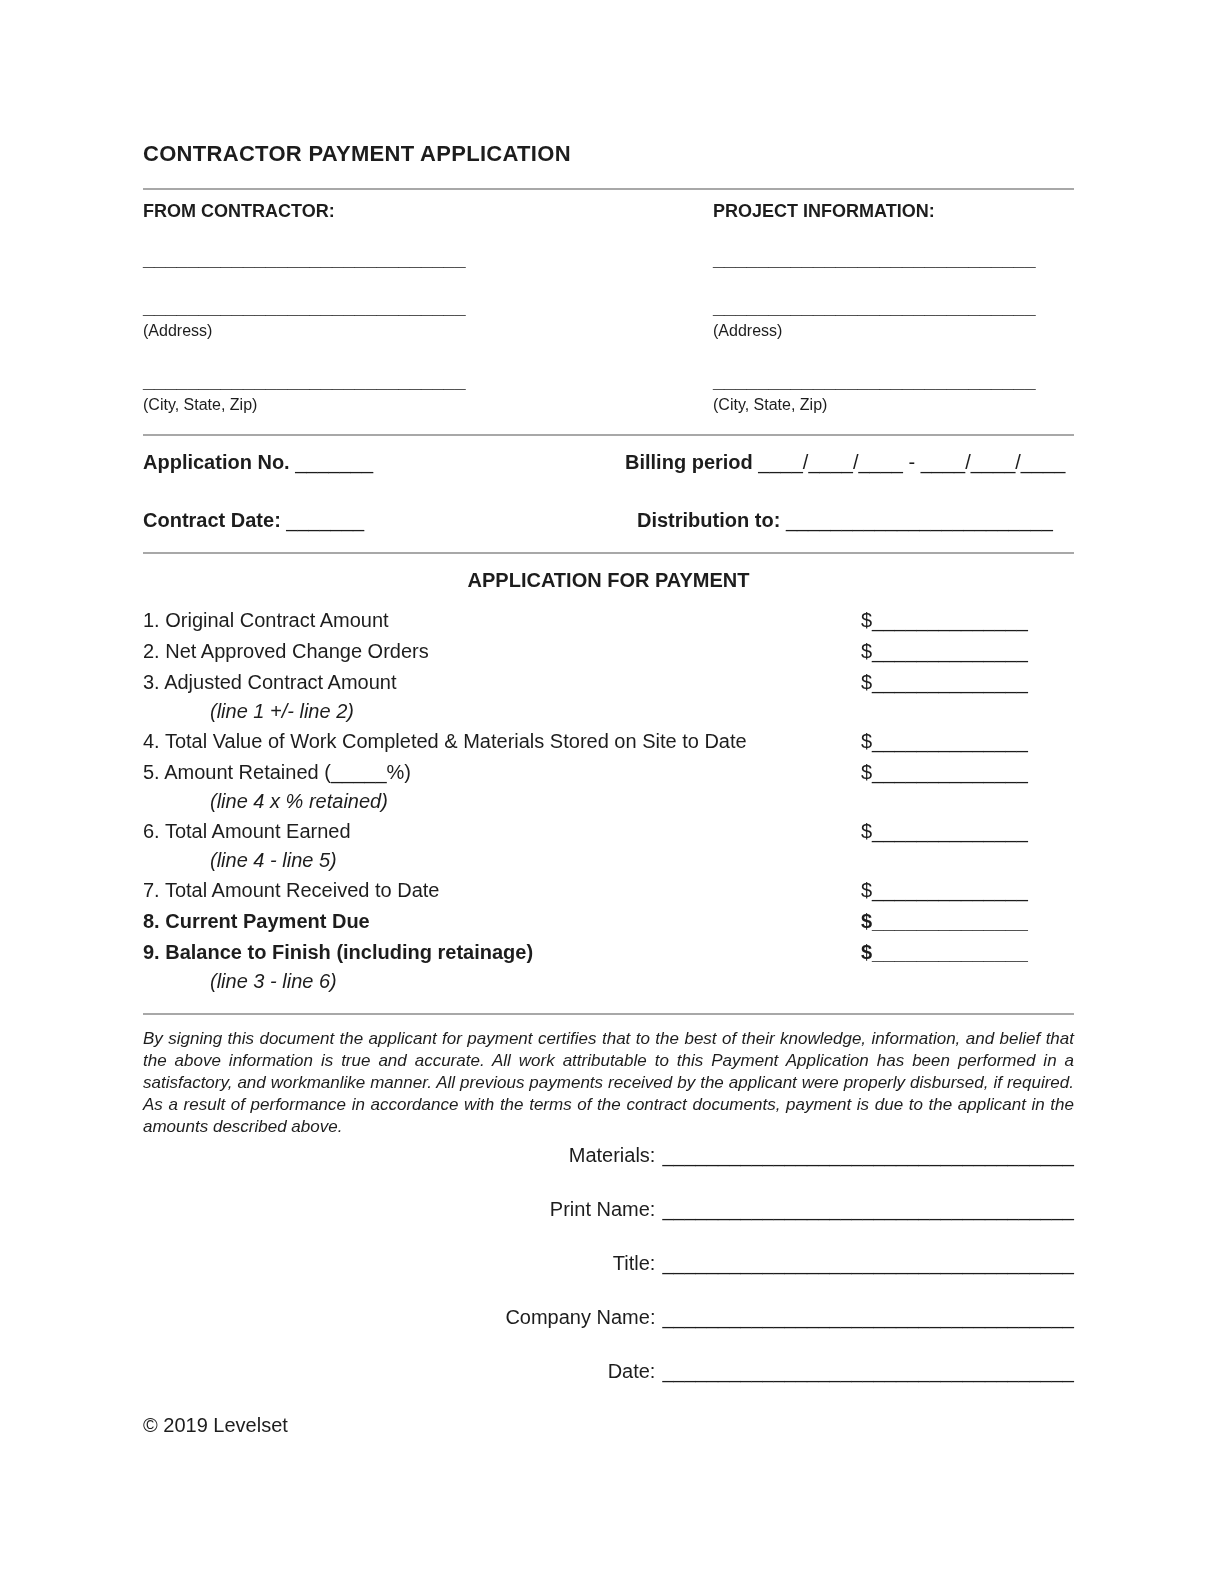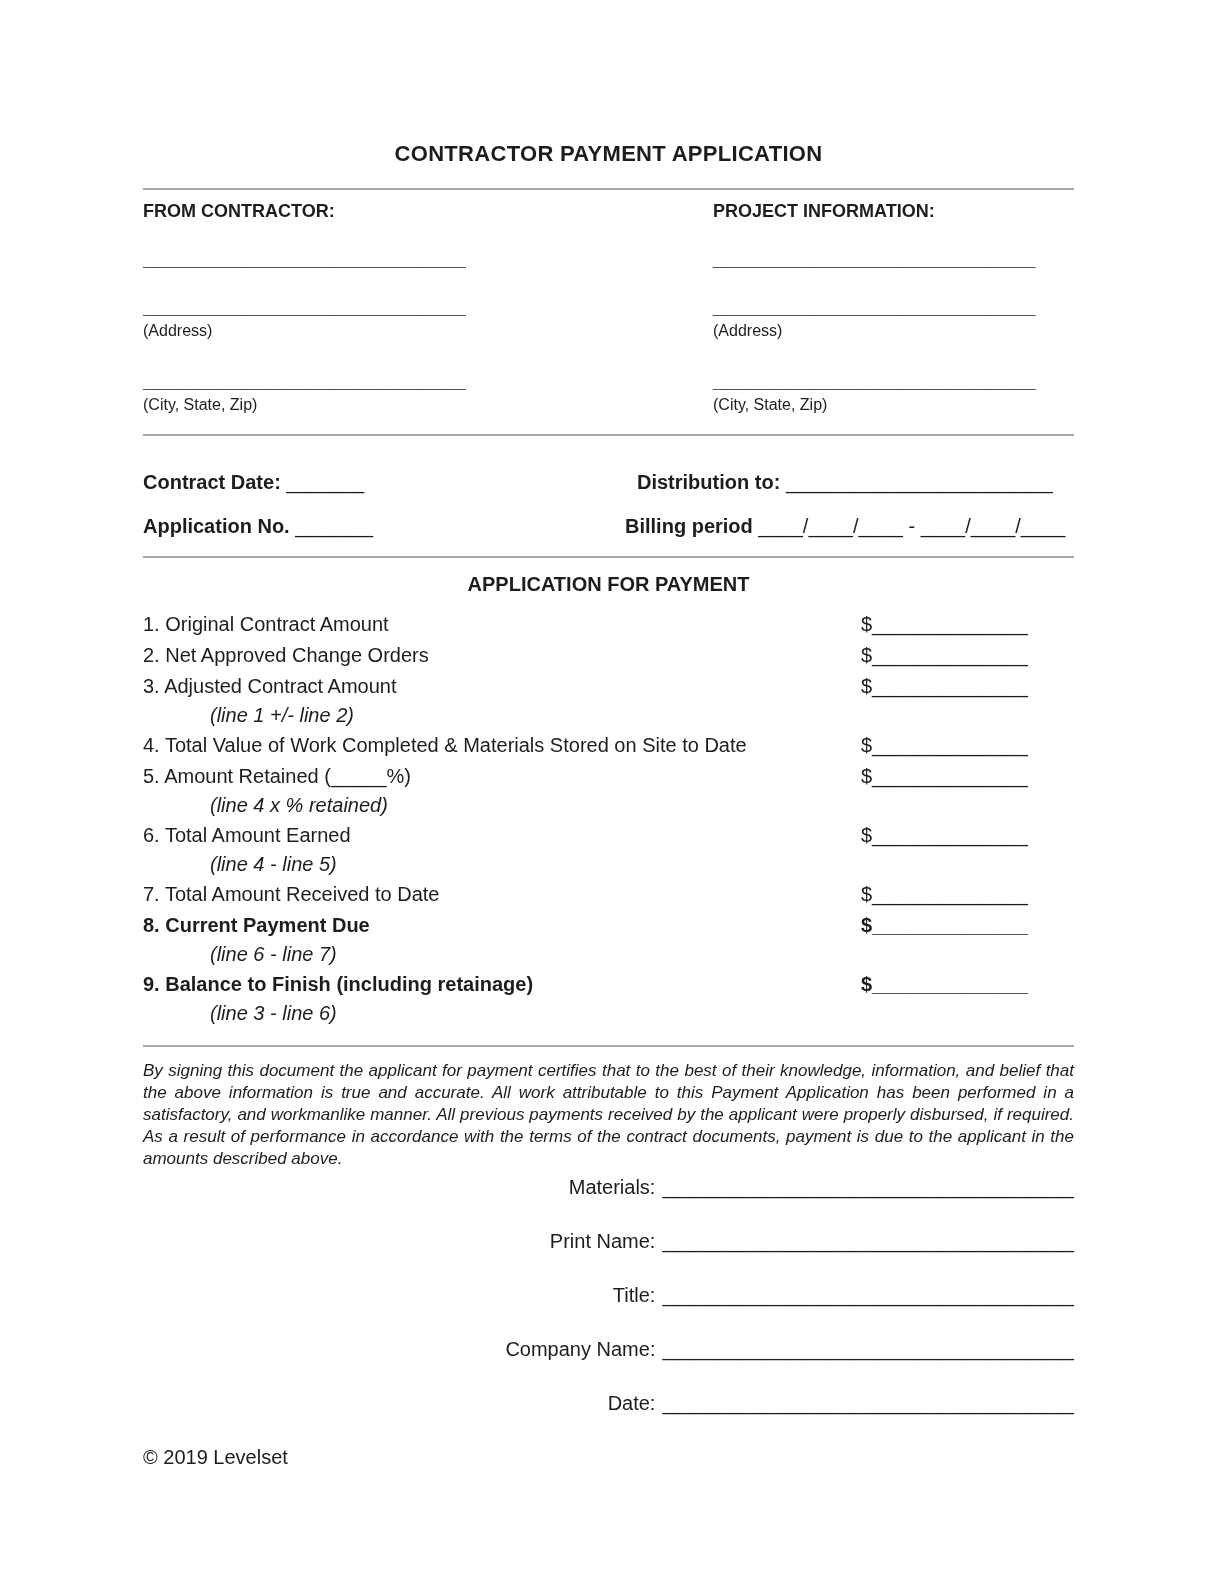--- a/index.html
+++ b/index.html
@@ -9,21 +9,20 @@
     background:#ffffff;
     font-family:"Liberation Sans", sans-serif;
     color:#1d1d1d;
     overflow:hidden;
   }
   .content {
     position:absolute; left:143px; top:0; width:931px;
   }
   .doc-title {
     margin-top:141px;
-    text-align:center;
     font-size:22px; font-weight:700; line-height:26px;
     letter-spacing:0.3px;
   }
   .rule {
     border:none; border-top:2px solid #a8a8a8; margin:0;
   }
   .rule-1 { margin-top:21px; }
   .rule-2 { margin-top:16px; }
   .rule-3 { margin-top:18px; }
   .rule-4 { margin-top:17px; }
@@ -100,42 +99,42 @@
         </div>
         <div class="party-field">
           <div class="field-line fill-text">_____________________________</div>
           <div class="field-label">(City, State, Zip)</div>
         </div>
       </div>
     </div>
 
     <hr class="rule rule-2">
 
+    <div class="meta-grid meta-row-1">
+      <div class="meta-cell-left">
+        <span class="meta-label">Application No.</span>
+        <span class="meta-value fill-text">_______</span>
+      </div>
+      <div class="meta-cell-right">
+        <span class="meta-label">Billing period</span>
+        <span class="meta-value fill-text">____/____/____ - ____/____/____</span>
+      </div>
+    </div>
+
     <div class="meta-grid meta-row-2">
       <div class="meta-cell-left">
         <span class="meta-label">Contract Date:</span>
         <span class="meta-value fill-text">_______</span>
       </div>
       <div class="meta-cell-right indent">
         <span class="meta-label">Distribution to:</span>
         <span class="meta-value fill-text">________________________</span>
       </div>
     </div>
 
-    <div class="meta-grid meta-row-1">
-      <div class="meta-cell-left">
-        <span class="meta-label">Application No.</span>
-        <span class="meta-value fill-text">_______</span>
-      </div>
-      <div class="meta-cell-right">
-        <span class="meta-label">Billing period</span>
-        <span class="meta-value fill-text">____/____/____ - ____/____/____</span>
-      </div>
-    </div>
-
     <hr class="rule rule-3">
 
     <div class="pay-heading">APPLICATION FOR PAYMENT</div>
 
     <div class="pay-list">
       <div class="pay-row">
         <div class="pay-label">1. Original Contract Amount</div>
         <div class="pay-amount fill-text">$______________</div>
       </div>
       <div class="pay-row">
@@ -162,21 +161,20 @@
       </div>
       <div class="pay-note">(line 4 - line 5)</div>
       <div class="pay-row">
         <div class="pay-label">7. Total Amount Received to Date</div>
         <div class="pay-amount fill-text">$______________</div>
       </div>
       <div class="pay-row bold">
         <div class="pay-label">8. Current Payment Due</div>
         <div class="pay-amount fill-text">$______________</div>
       </div>
-      <div class="pay-note">(line 6 - line 7)</div>
       <div class="pay-row bold">
         <div class="pay-label">9. Balance to Finish (including retainage)</div>
         <div class="pay-amount fill-text">$______________</div>
       </div>
       <div class="pay-note">(line 3 - line 6)</div>
     </div>
 
     <hr class="rule rule-4">
 
     <div class="certification">By signing this document the applicant for payment certifies that to the best of their knowledge, information, and belief that the above information is true and accurate. All work attributable to this Payment Application has been performed in a satisfactory, and workmanlike manner. All previous payments received by the applicant were properly disbursed, if required. As a result of performance in accordance with the terms of the contract documents, payment is due to the applicant in the amounts described above.</div>

